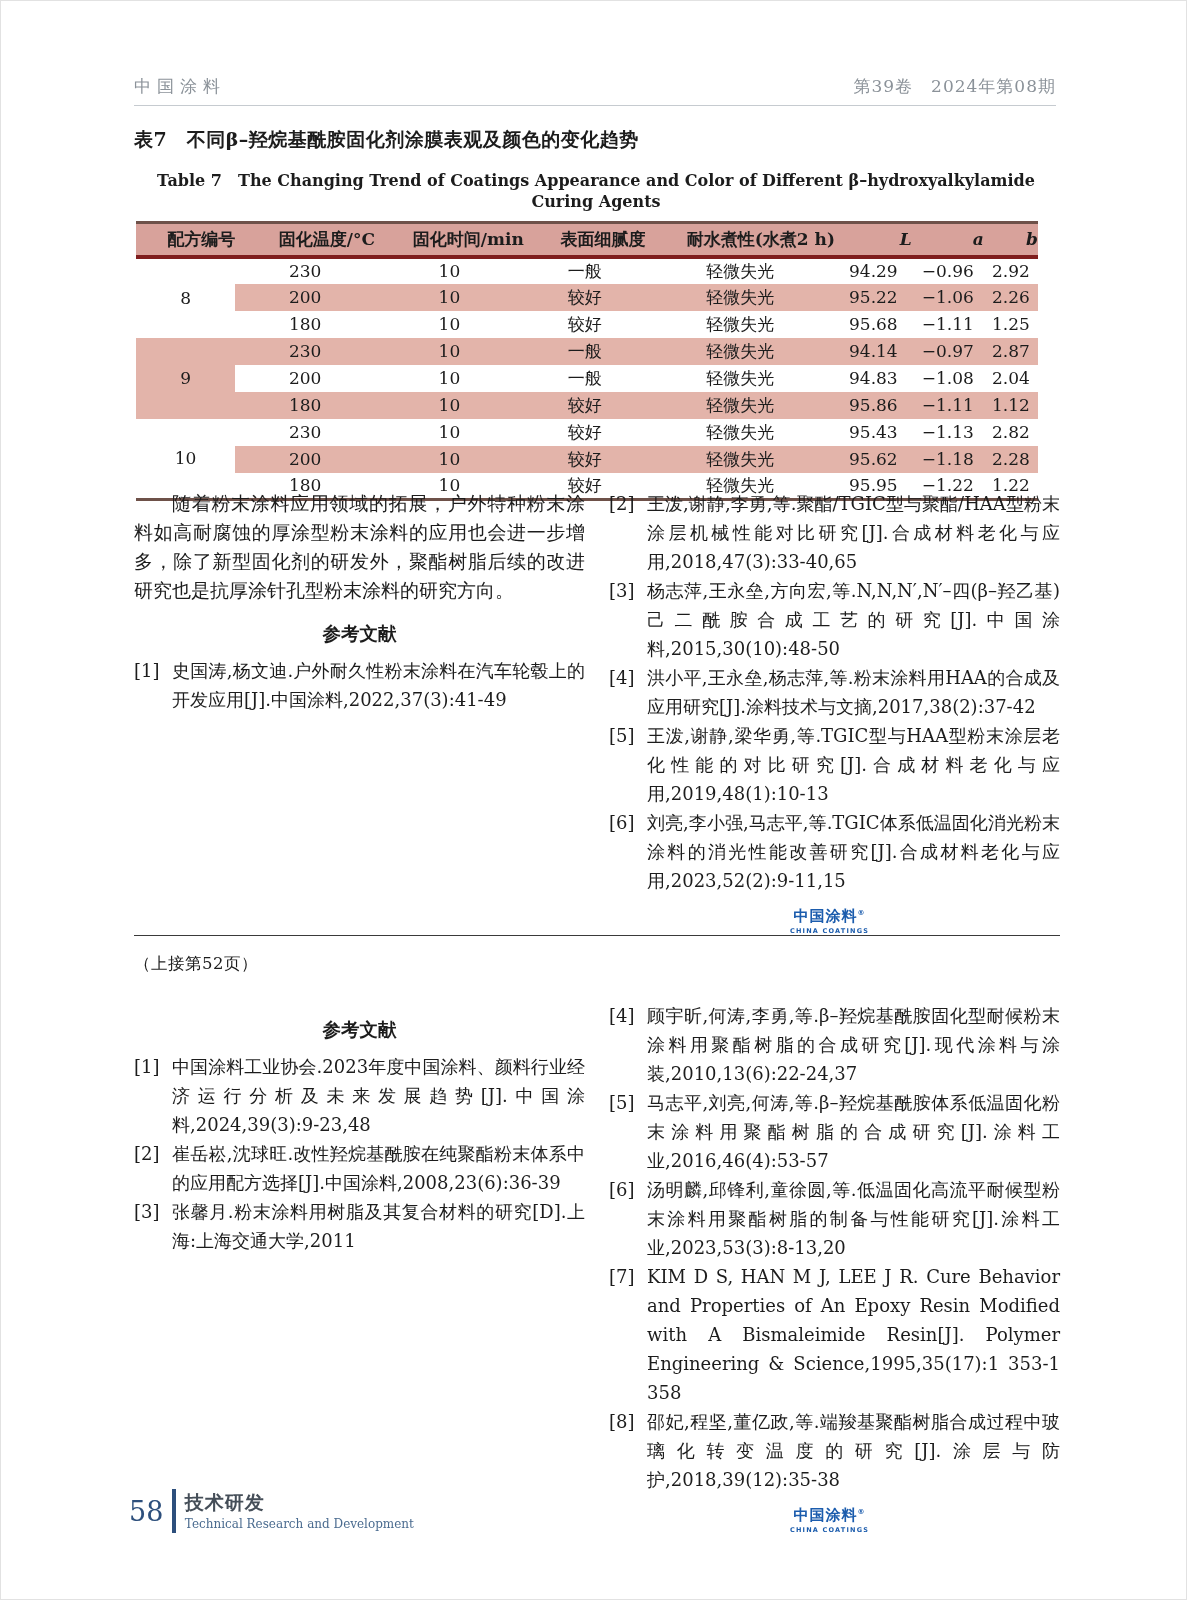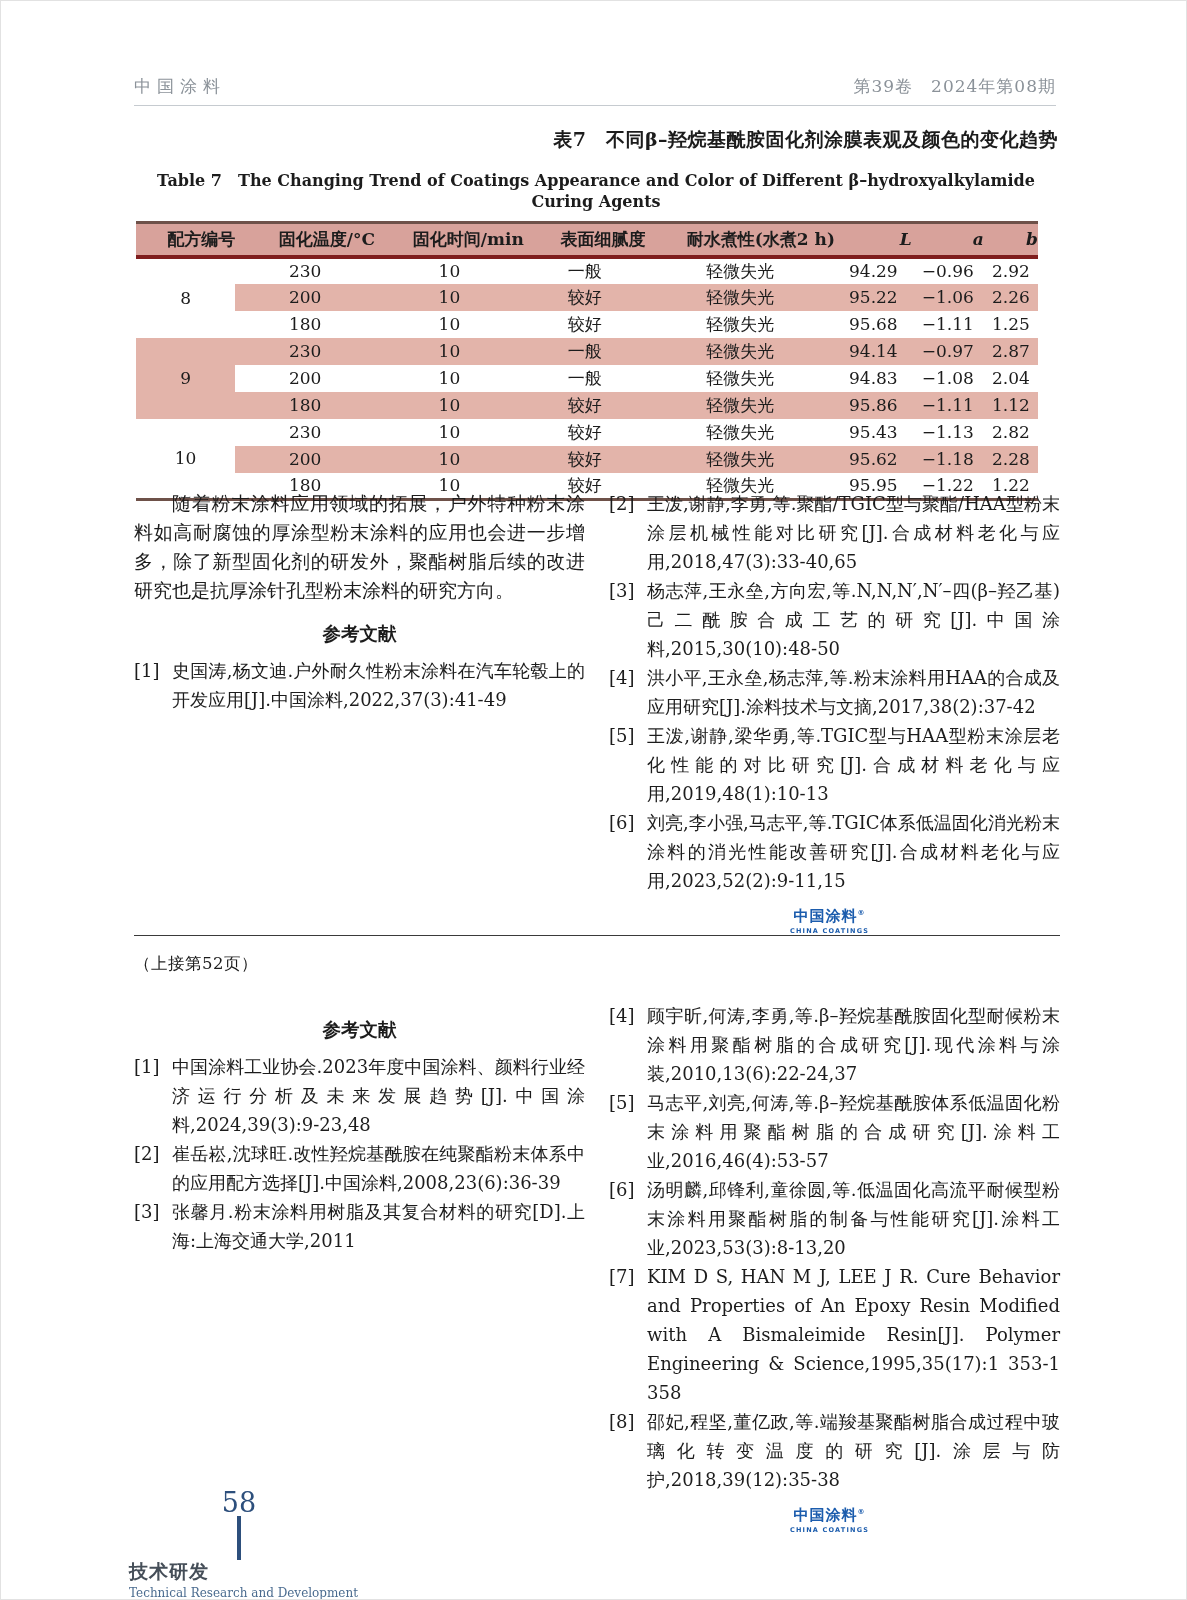--- a/index.html
+++ b/index.html
@@ -28,21 +28,21 @@
     display:flex;justify-content:space-between;align-items:flex-end;
     border-bottom:1px solid #c6cbd0;
     padding-bottom:7px;
     color:var(--head-gray);
     font-size:17px;
   }
   .journal-name{letter-spacing:6px;}
   .issue-info{letter-spacing:1px;}
   
   .table-block{position:absolute;top:126px;left:133px;width:924px;}
-  .tbl-title-zh{text-align:right;font-weight:bold;font-size:19px;letter-spacing:.5px;}
+  .tbl-title-zh{text-align:left;font-weight:bold;font-size:19px;letter-spacing:.5px;}
   .tbl-title-en{text-align:center;font-weight:bold;font-size:16px;margin-top:18px;}
   table.data-table{
     width:902px;margin:10px auto 0 2px;
     border-collapse:collapse;table-layout:fixed;
     font-size:17px;
     border-top:3px solid var(--tbl-border);
     border-bottom:3px solid var(--tbl-border);
   }
   table.data-table th{
     background:var(--header-bg);
@@ -72,21 +72,21 @@
   .ref-text{flex:1;text-align:justify;}
   
   .logo{margin-top:12px;text-align:center;padding-right:10px;}
   .logo-zh{color:var(--logo-blue);font-weight:bold;font-size:15px;letter-spacing:1px;font-family:"DejaVu Sans","Liberation Sans",sans-serif;}
   .logo-zh sup{font-size:7px;}
   .logo-en{color:var(--logo-blue);font-size:6.5px;letter-spacing:1.2px;font-weight:bold;font-family:"DejaVu Sans","Liberation Sans",sans-serif;margin-top:1px;}
   
   .divider{position:absolute;top:934px;left:133px;width:926px;border-top:1.5px solid #3a3a3a;}
   .continuation-note{position:absolute;top:952px;left:133px;font-size:16.5px;letter-spacing:.5px;}
   
-  .page-footer{position:absolute;top:1488px;left:128px;display:flex;align-items:center;flex-direction:column;}
+  .page-footer{position:absolute;top:1488px;left:128px;display:flex;align-items:center;}
   .page-num{font-size:27px;color:var(--footer-blue);margin-right:9px;line-height:1;}
   .footer-bar{width:3.5px;height:44px;background:var(--footer-blue);margin-right:9px;}
   .footer-titles{display:flex;flex-direction:column;justify-content:flex-end;}
   .footer-zh{font-size:19px;font-weight:bold;color:#454e58;letter-spacing:1px;font-family:"DejaVu Sans","Liberation Sans",sans-serif;line-height:1.2;}
   .footer-en{font-size:12px;color:#4a6b8f;margin-top:3px;}
 </style>
 </head>
 <body>
 
 <div class="page">

